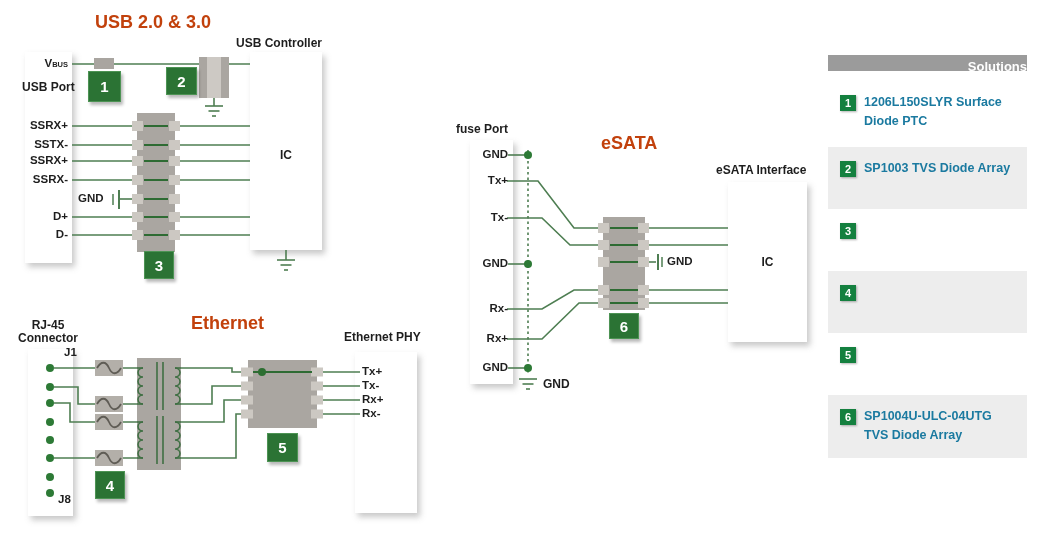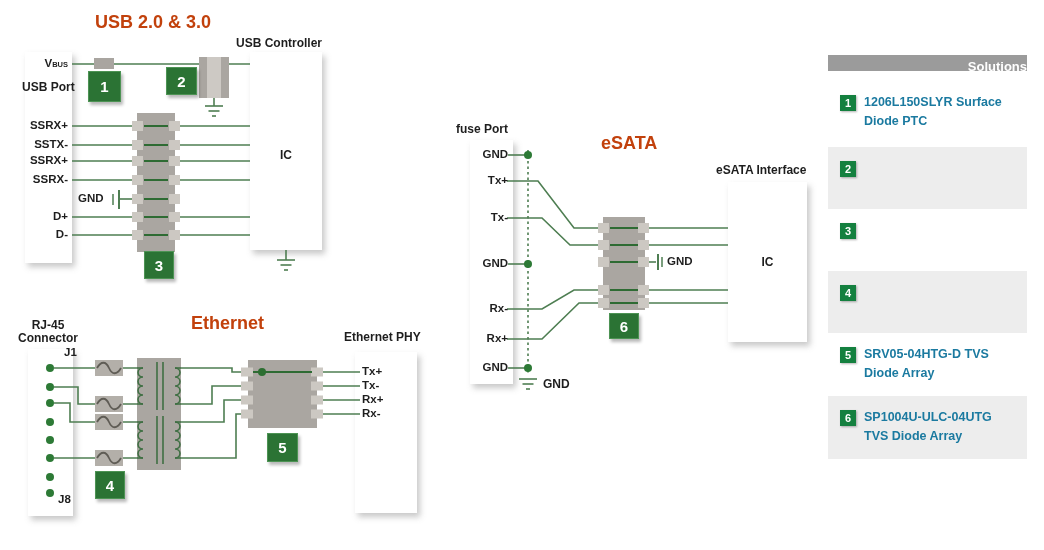--- a/index.html
+++ b/index.html
@@ -265,30 +265,30 @@
   <div class="badge" style="left:609px;top:313px;width:28px;height:24px;">6</div>
 
   <div class="sidebar">
     <div class="sb-header">Solutions</div>
     <div class="sb-item first">
       <span class="sb-badge">1</span>
       <span class="sb-label">1206L150SLYR Surface Diode PTC</span>
     </div>
     <div class="sb-item alt">
       <span class="sb-badge">2</span>
+      <span class="sb-label">SP1003 TVS Diode Array</span>
     </div>
     <div class="sb-item">
       <span class="sb-badge">3</span>
     </div>
     <div class="sb-item alt">
       <span class="sb-badge">4</span>
     </div>
     <div class="sb-item">
       <span class="sb-badge">5</span>
-      <span class="sb-label">SRV05-04HTG-D TVS Diode Array</span>
     </div>
     <div class="sb-item alt">
       <span class="sb-badge">6</span>
       <span class="sb-label">SP1004U-ULC-04UTG TVS Diode Array</span>
     </div>
   </div>
 
 </div>
 
 </body></html>

